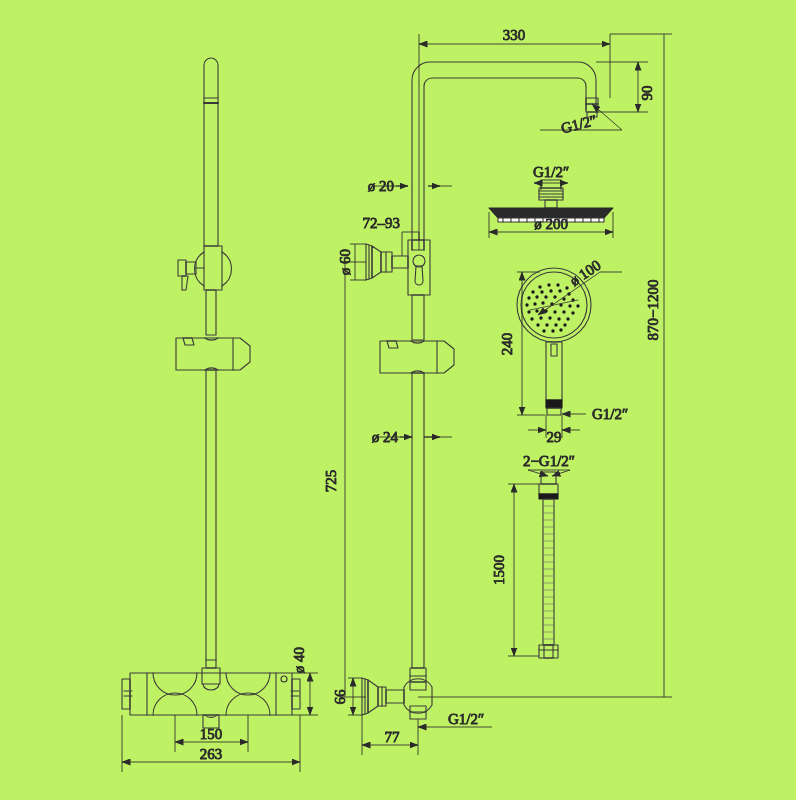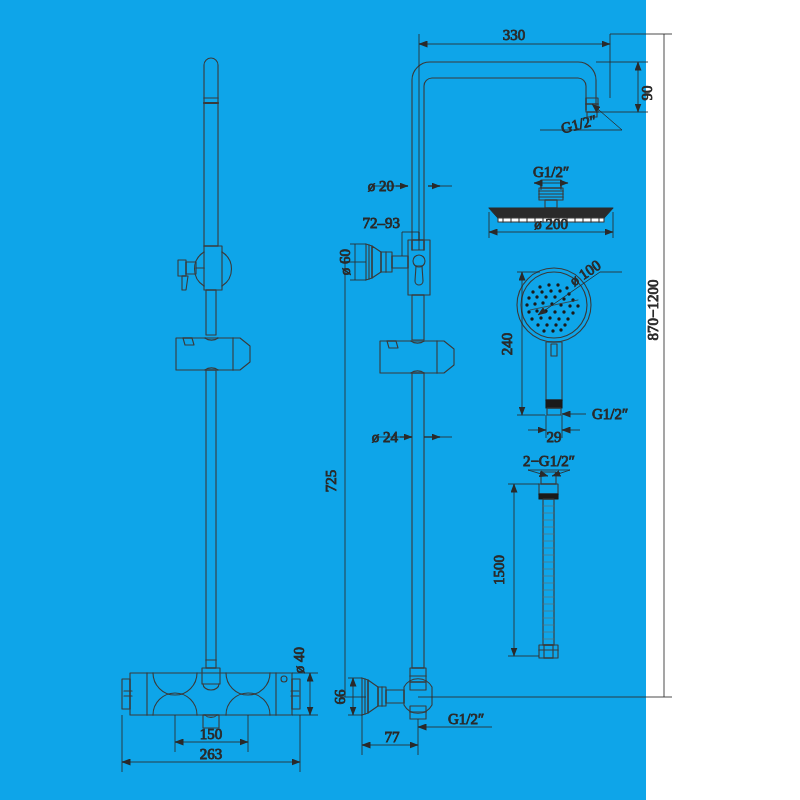--- a/index.html
+++ b/index.html
@@ -1,17 +1,17 @@
 <!DOCTYPE html>
 <html><head>
 <meta charset="utf-8">
 <style>
   html,body{margin:0;padding:0;background:#ffffff;}
   body{width:800px;height:800px;overflow:hidden;font-family:"Liberation Serif",serif;}
-  #sheet{position:relative;width:646px;height:800px;background:#0ea5e9;}
+  #sheet{position:relative;width:796px;height:800px;background:#bef264;}
   svg{display:block;}
   .dimtext{font-family:"Liberation Serif",serif;font-size:15px;fill:#2a2a2a;}
 </style>
 </head>
 <body>
 
 <div id="sheet">
 <svg width="800" height="800" viewBox="0 0 800 800">
   <defs>
     <marker id="ar" markerWidth="9" markerHeight="7" refX="8.5" refY="3.5" orient="auto" markerUnits="userSpaceOnUse">

